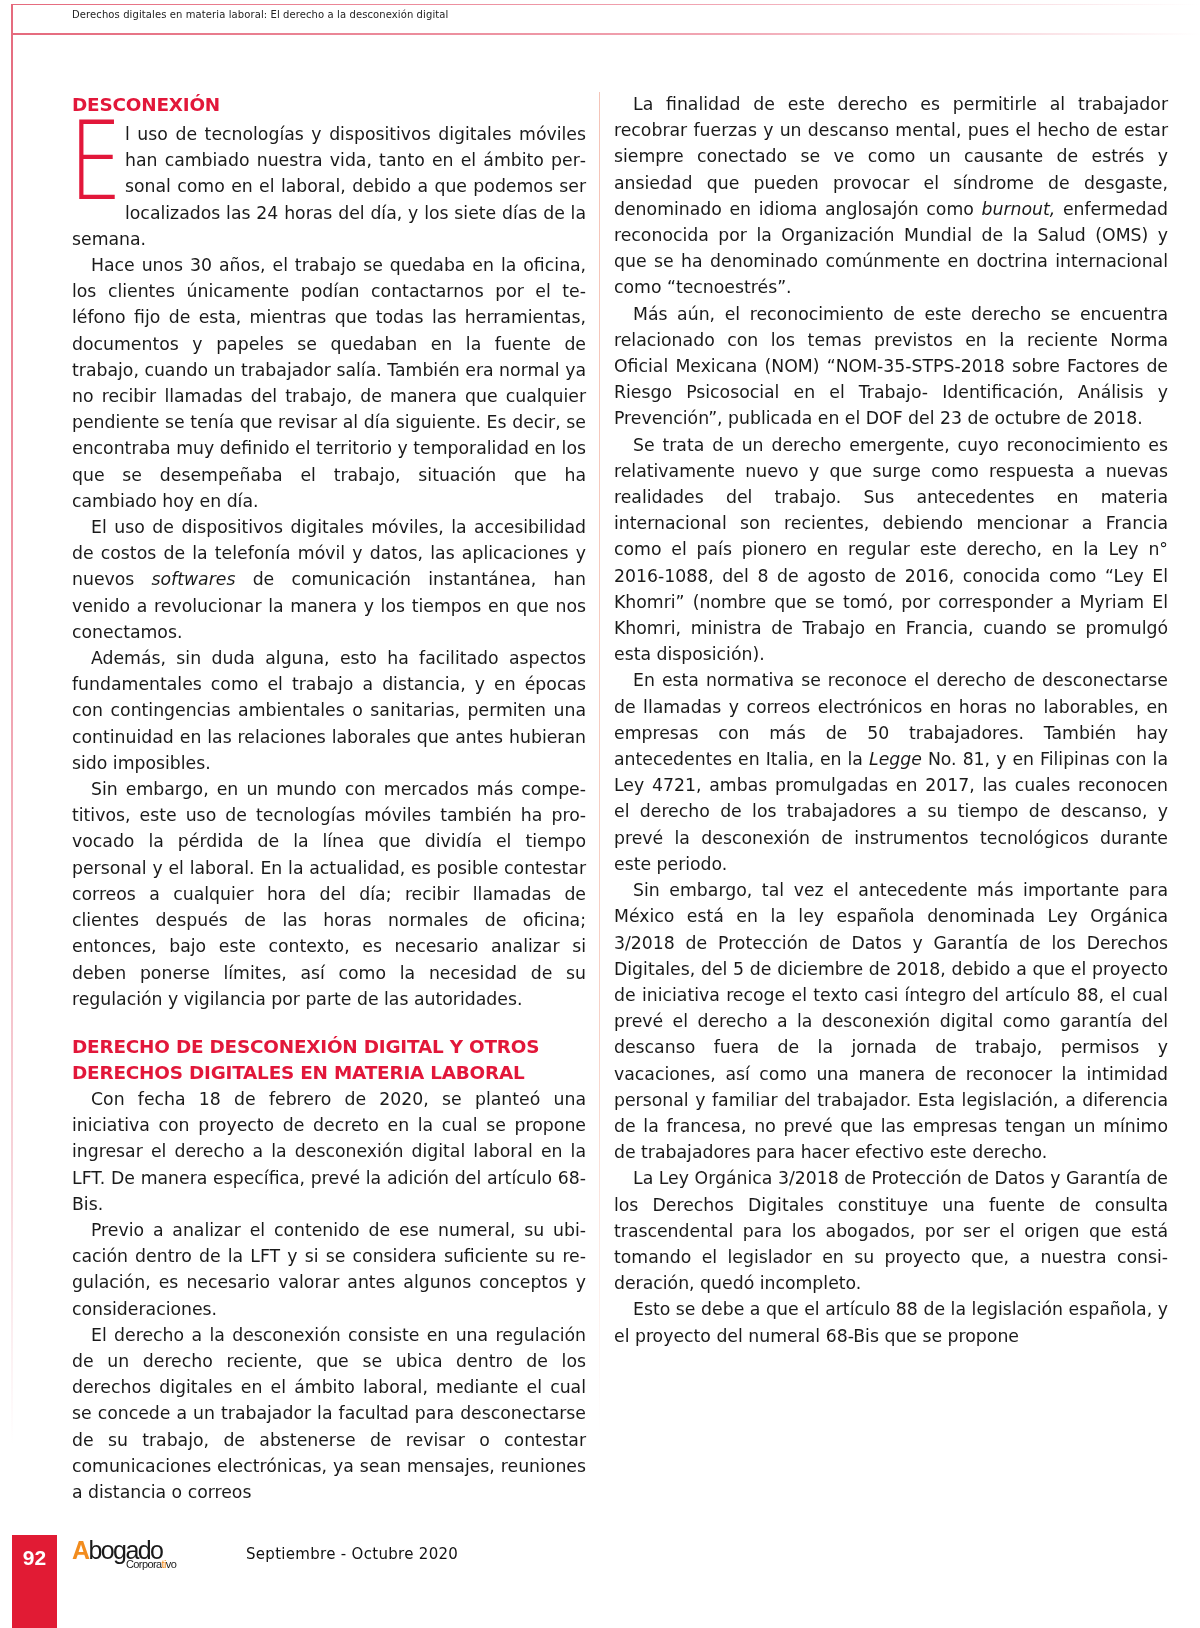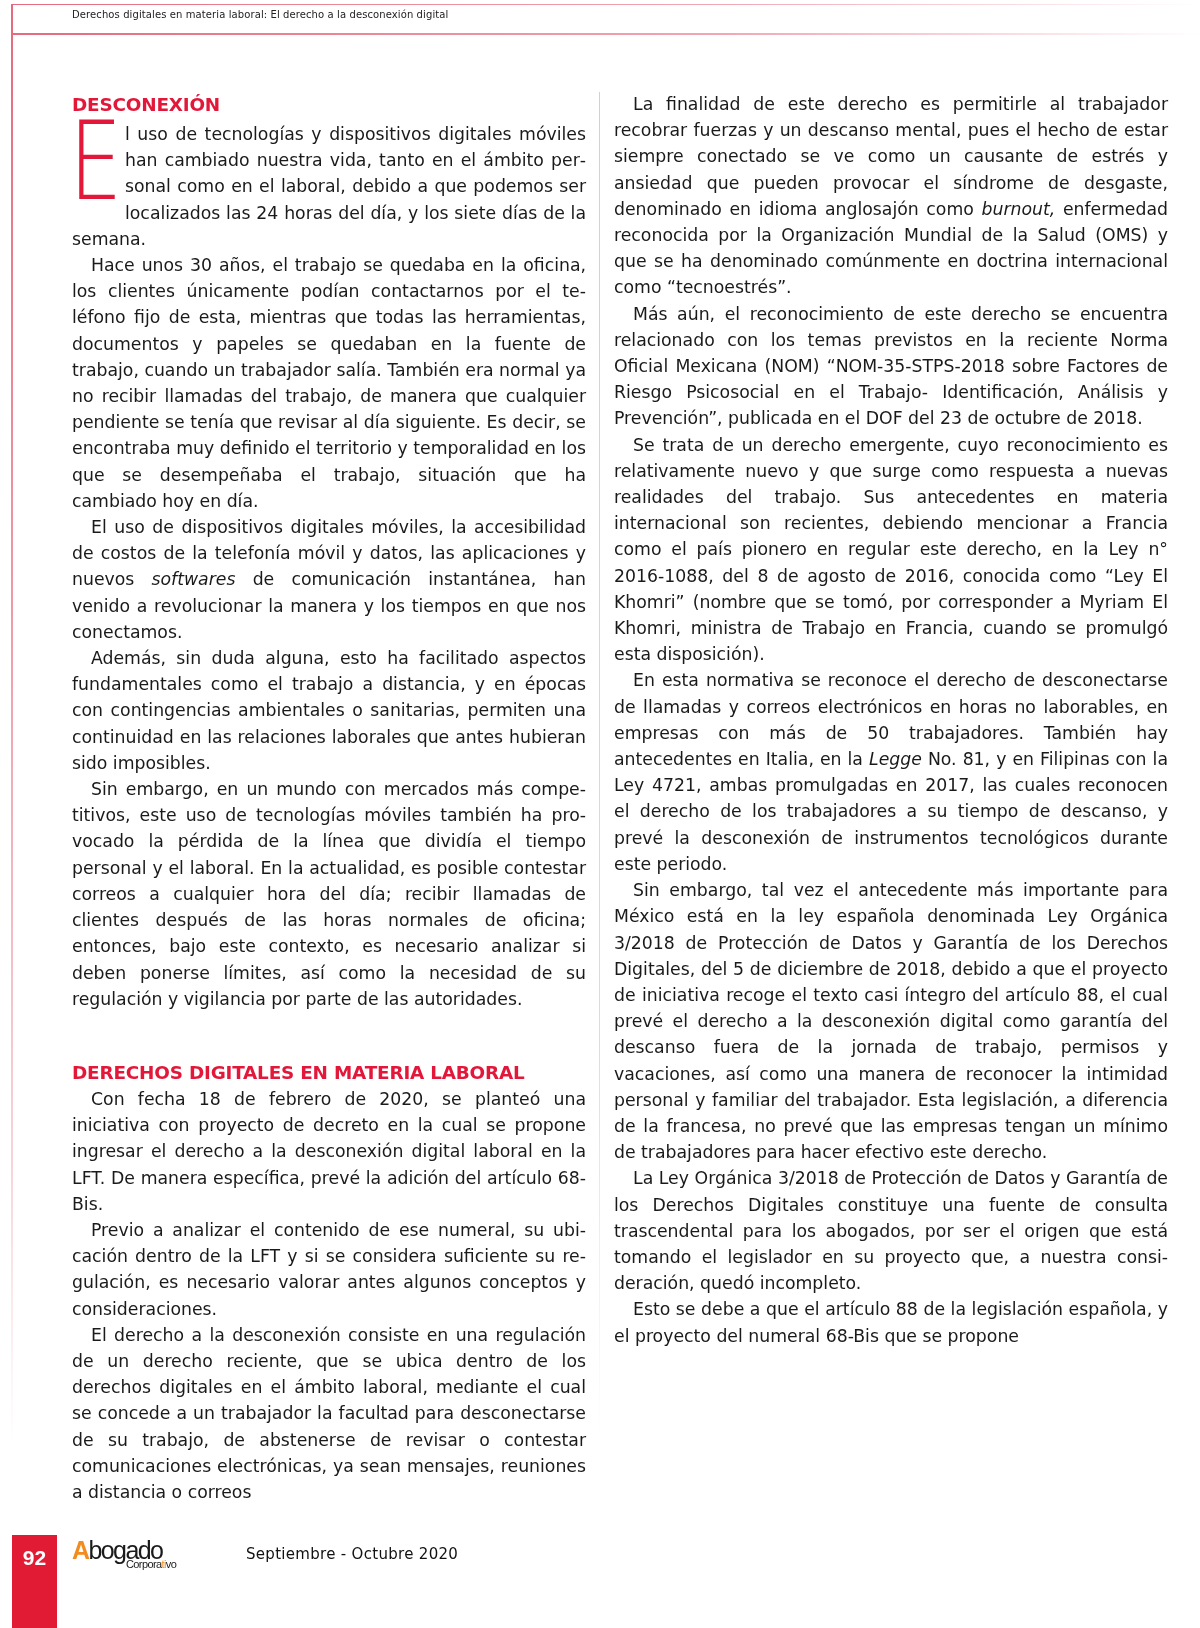--- a/index.html
+++ b/index.html
@@ -61,21 +61,21 @@
 <div class="header-rule"></div>
 <div class="running-head">Derechos digitales en materia laboral: El derecho a la desconexión digital</div>
 
 <div class="col col-left">
   <h2 class="sec1">DESCONEXIÓN</h2>
   <p class="dropcap-para"><span class="dropcap">E</span><span>l uso de tecnologías y dispositivos digitales móviles han cambiado nuestra vida, tanto en el ámbito per­sonal como en el laboral, debido a que podemos ser localizados las 24 horas del día, y los siete días de la semana.</span></p>
   <p>Hace unos 30 años, el trabajo se quedaba en la oficina, los clientes únicamente podían contactarnos por el te­léfono fijo de esta, mientras que todas las herramientas, documentos y papeles se quedaban en la fuente de trabajo, cuando un trabajador salía. También era normal ya no re­cibir llamadas del trabajo, de manera que cualquier pen­diente se tenía que revisar al día siguiente. Es decir, se encontraba muy definido el territorio y temporalidad en los que se desempeñaba el trabajo, situación que ha cambiado hoy en día.</p>
   <p><span>El uso de dispositivos digitales móviles, la accesibilidad de costos de la telefonía móvil y datos, las aplicaciones y nuevos </span><em>softwares</em><span> de comunicación instantánea, han venido a revolucionar la manera y los tiempos en que nos conec­tamos.</span></p>
   <p>Además, sin duda alguna, esto ha facilitado aspectos fun­damentales como el trabajo a distancia, y en épocas con contingencias ambientales o sanitarias, permiten una con­tinuidad en las relaciones laborales que antes hubieran sido imposibles.</p>
   <p>Sin embargo, en un mundo con mercados más compe­titivos, este uso de tecnologías móviles también ha pro­vocado la pérdida de la línea que dividía el tiempo personal y el laboral. En la actualidad, es posible contestar correos a cualquier hora del día; recibir llamadas de clientes después de las horas normales de oficina; entonces, bajo este con­texto, es necesario analizar si deben ponerse límites, así como la necesidad de su regulación y vigilancia por parte de las autoridades.</p>
-  <h2 class="sec2"><br><span>DERECHOS DIGITALES EN MATERIA LABORAL</span></h2>
+  <h2 class="sec2"><span>DERECHO DE DESCONEXIÓN DIGITAL Y OTROS</span><br><span>DERECHOS DIGITALES EN MATERIA LABORAL</span></h2>
   <p>Con fecha 18 de febrero de 2020, se planteó una iniciativa con proyecto de decreto en la cual se propone ingresar el derecho a la desconexión digital laboral en la LFT. De manera específica, prevé la adición del artículo 68-Bis.</p>
   <p>Previo a analizar el contenido de ese numeral, su ubi­cación dentro de la LFT y si se considera suficiente su re­gulación, es necesario valorar antes algunos conceptos y consideraciones.</p>
   <p>El derecho a la desconexión consiste en una regulación de un derecho reciente, que se ubica dentro de los derechos digitales en el ámbito laboral, mediante el cual se concede a un trabajador la facultad para desconectarse de su trabajo, de abstenerse de revisar o contestar comunicaciones elec­trónicas, ya sean mensajes, reuniones a distancia o correos</p>
 </div>
 
 <div class="col-divider"></div>
 
 <div class="col col-right">
   <p><span>La finalidad de este derecho es permitirle al trabajador recobrar fuerzas y un descanso mental, pues el hecho de estar siempre conectado se ve como un causante de estrés y ansiedad que pueden provocar el síndrome de desgaste, denominado en idioma anglosajón como </span><em>burnout,</em><span> enfer­medad reconocida por la Organización Mundial de la Salud (OMS) y que se ha denominado comúnmente en doctrina internacional como “tecnoestrés”.</span></p>
   <p>Más aún, el reconocimiento de este derecho se encuentra relacionado con los temas previstos en la reciente Norma Oficial Mexicana (NOM) “NOM-35-STPS-2018 sobre Fac­tores de Riesgo Psicosocial en el Trabajo- Identificación, Análisis y Prevención”, publicada en el DOF del 23 de oc­tubre de 2018.</p>

